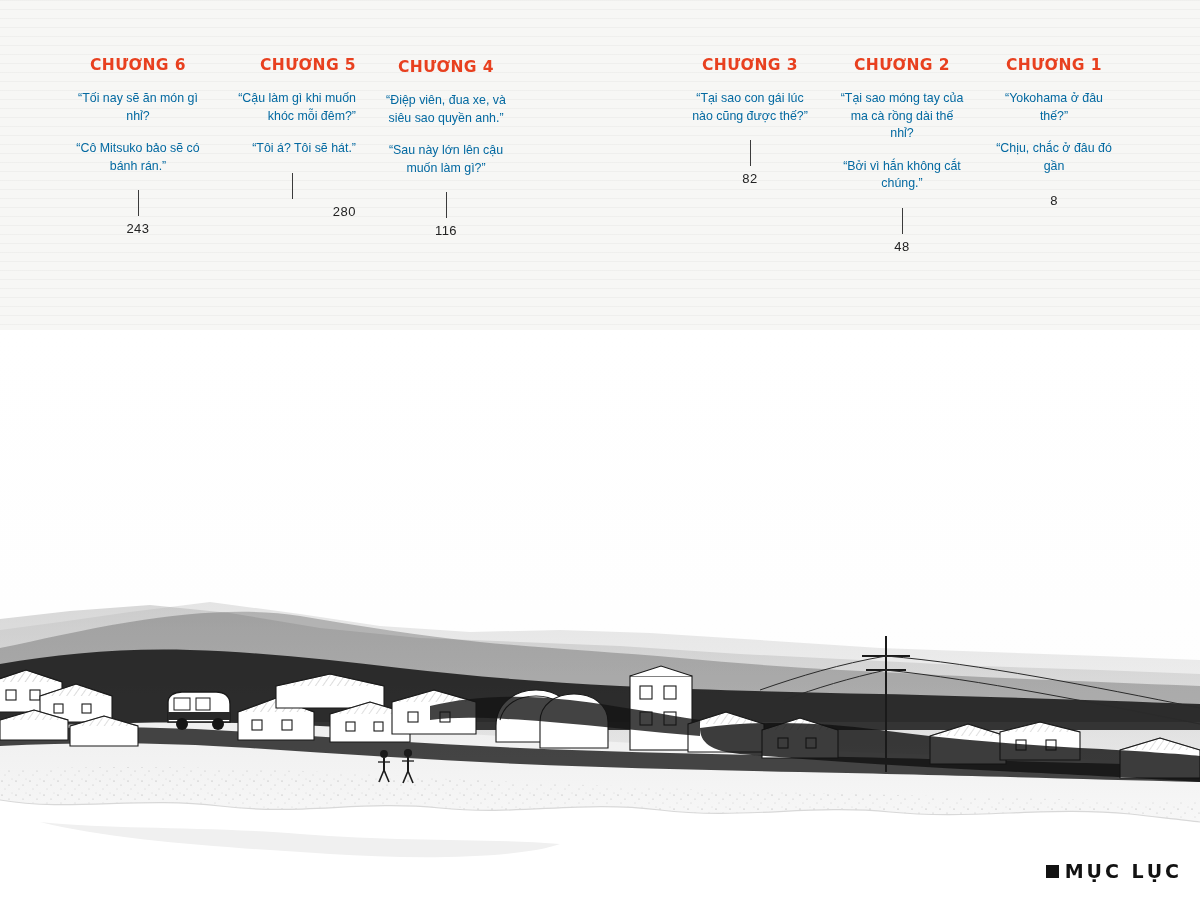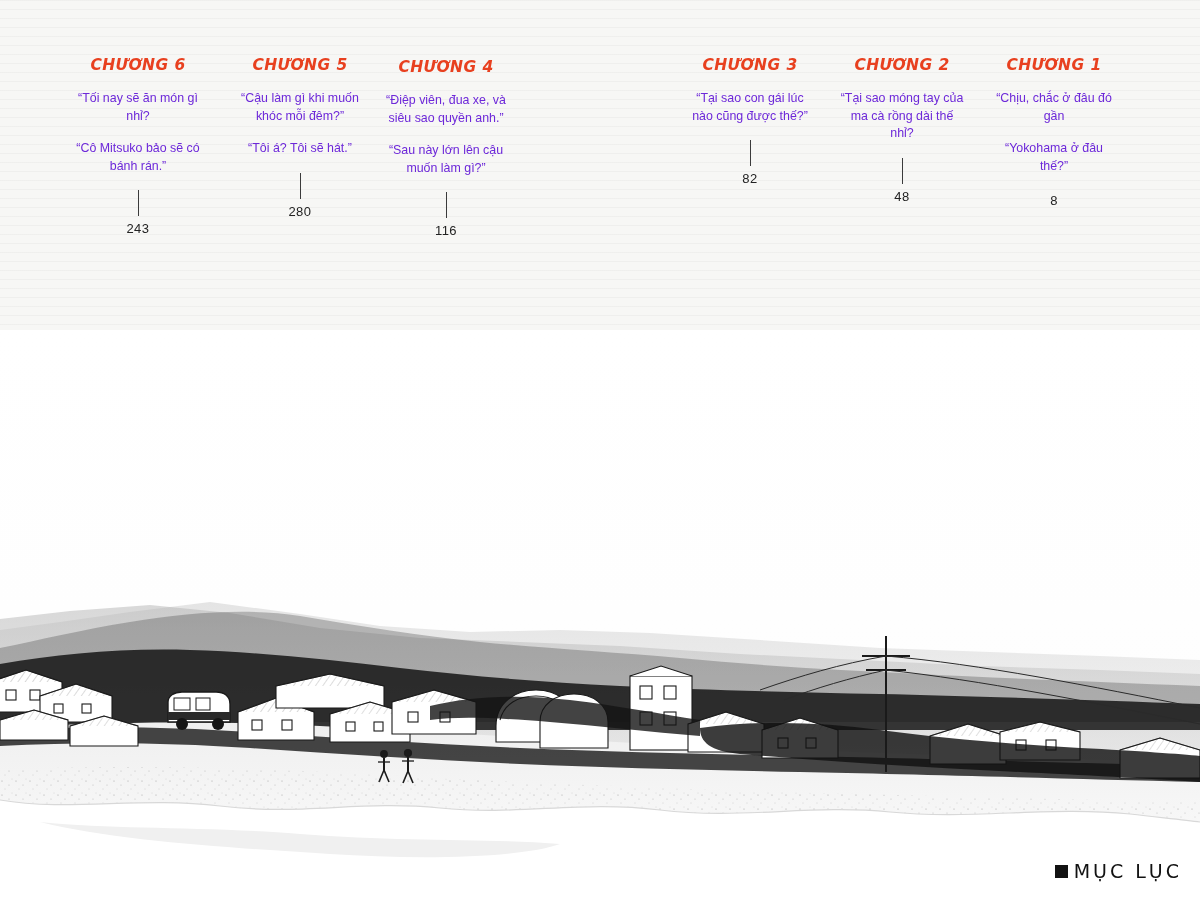--- a/index.html
+++ b/index.html
@@ -42,48 +42,47 @@
 
   .chapter {
     position: absolute;
     width: 128px;
     text-align: center;
     color: #2b2b2b;
   }
   .chapter-title {
     font-family: "DejaVu Sans", sans-serif;
     font-weight: bold;
-    font-style: italic;
     font-size: 15.5px;
     letter-spacing: 0.4px;
     color: #e8401f;
     margin-bottom: 16px;
     white-space: nowrap;
   }
   .quote {
     font-size: 12.4px;
     line-height: 1.42;
-    color: #6d28d9;
+    color: #0369a1;
     margin-bottom: 15px;
   }
   .tick {
     width: 1px;
     height: 26px;
     background: #3b3b3b;
     margin: 8px auto 5px auto;
   }
   .page-num {
     font-size: 13px;
     color: #232323;
     letter-spacing: 0.5px;
   }
 
   
   .c6 { left: 74px;  top: 56px; }
-  .c5 { left: 236px; top: 56px; }
+  .c5 { left: 228px; top: 56px; text-align: right; }
   .c4 { left: 382px; top: 58px; }
   .c3 { left: 686px; top: 56px; }
   .c2 { left: 838px; top: 56px; }
   .c1 { left: 990px; top: 56px; }
 
   
   #artwork {
     position: absolute;
     left: 0;
     top: 330px;
@@ -92,21 +91,21 @@
     background: #ffffff;
   }
   #artwork svg { display: block; }
 
   
   #footer-logo {
     position: absolute;
     right: 18px;
     bottom: 18px;
     font-family: "DejaVu Sans", sans-serif;
-    font-weight: normal;
+    font-weight: bold;
     font-size: 19px;
     letter-spacing: 3px;
     color: #121212;
     display: flex;
     align-items: center;
     gap: 4px;
   }
   #footer-logo .sq {
     display: inline-block;
     width: 13px; height: 13px;
@@ -146,28 +145,29 @@
   <div class="chapter c3">
     <div class="chapter-title">CHƯƠNG 3</div>
     <div class="quote">“Tại sao con gái lúc nào cũng được thế?”</div>
     <div class="tick"></div>
     <div class="page-num">82</div>
   </div>
 
   <div class="chapter c2">
     <div class="chapter-title">CHƯƠNG 2</div>
     <div class="quote">“Tại sao móng tay của ma cà rồng dài thế nhỉ?</div>
+    <div class="quote">“Bởi vì hắn không cắt chúng.”</div>
     <div class="tick"></div>
     <div class="page-num">48</div>
   </div>
 
   <div class="chapter c1">
     <div class="chapter-title">CHƯƠNG 1</div>
+    <div class="quote">“Yokohama ở đâu thế?”</div>
     <div class="quote">“Chịu, chắc ở đâu đó gần</div>
-    <div class="quote">“Yokohama ở đâu thế?”</div>
     <div class="page-num" style="margin-top:18px">8</div>
   </div>
 
 </div>
 
 <div id="artwork">
   <svg width="1200" height="570" viewBox="0 0 1200 570" xmlns="http://www.w3.org/2000/svg">
     <defs>
       <linearGradient id="skyFade" x1="0" y1="0" x2="0" y2="1">
         <stop offset="0%" stop-color="#ffffff"></stop>

